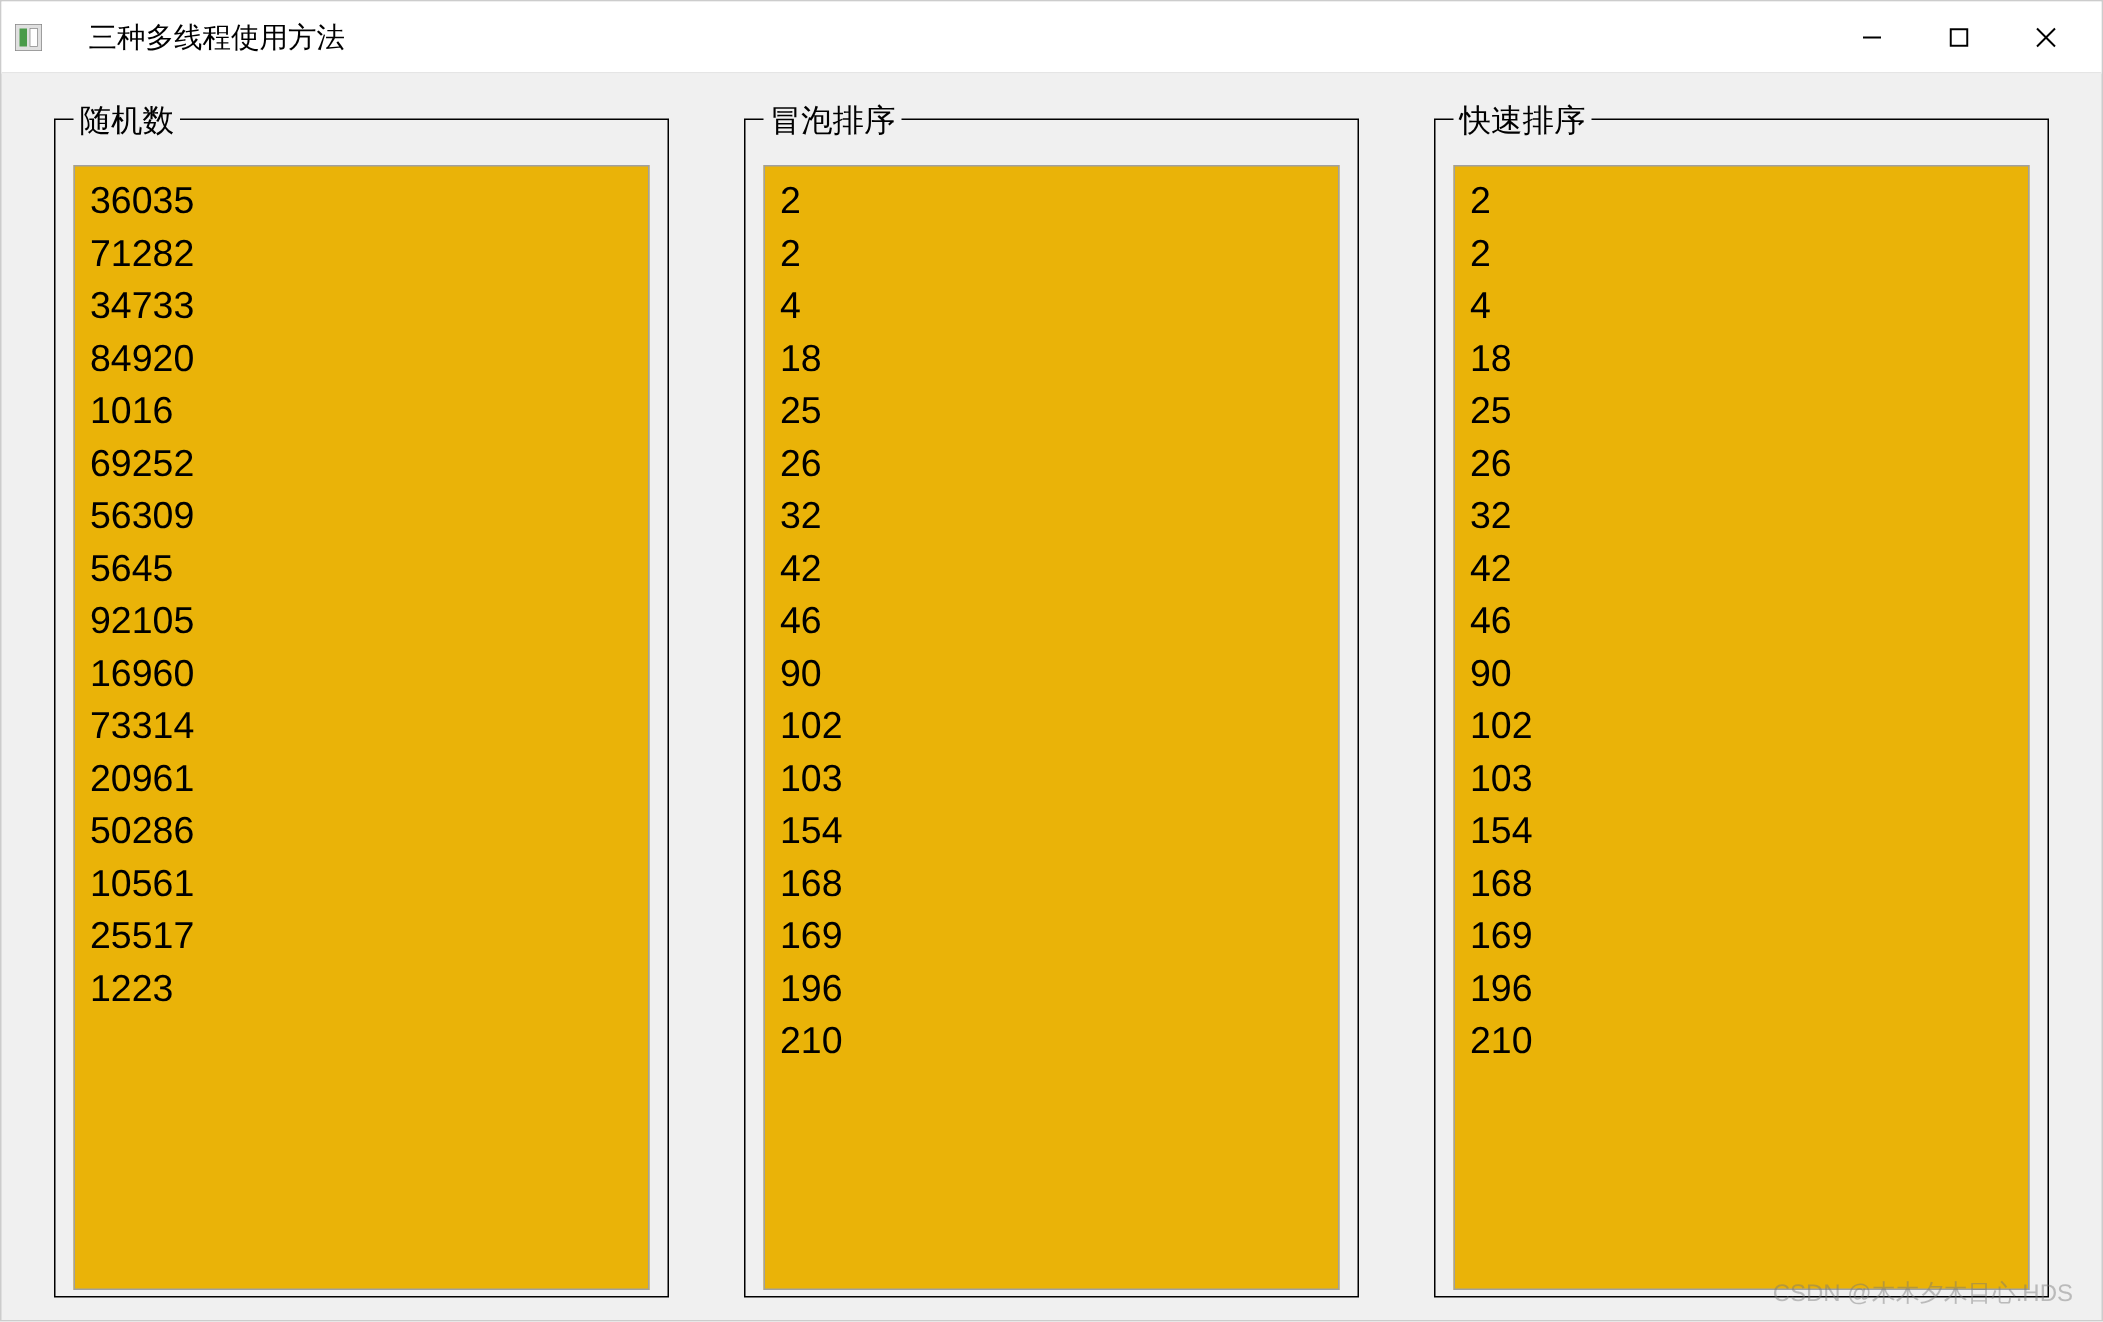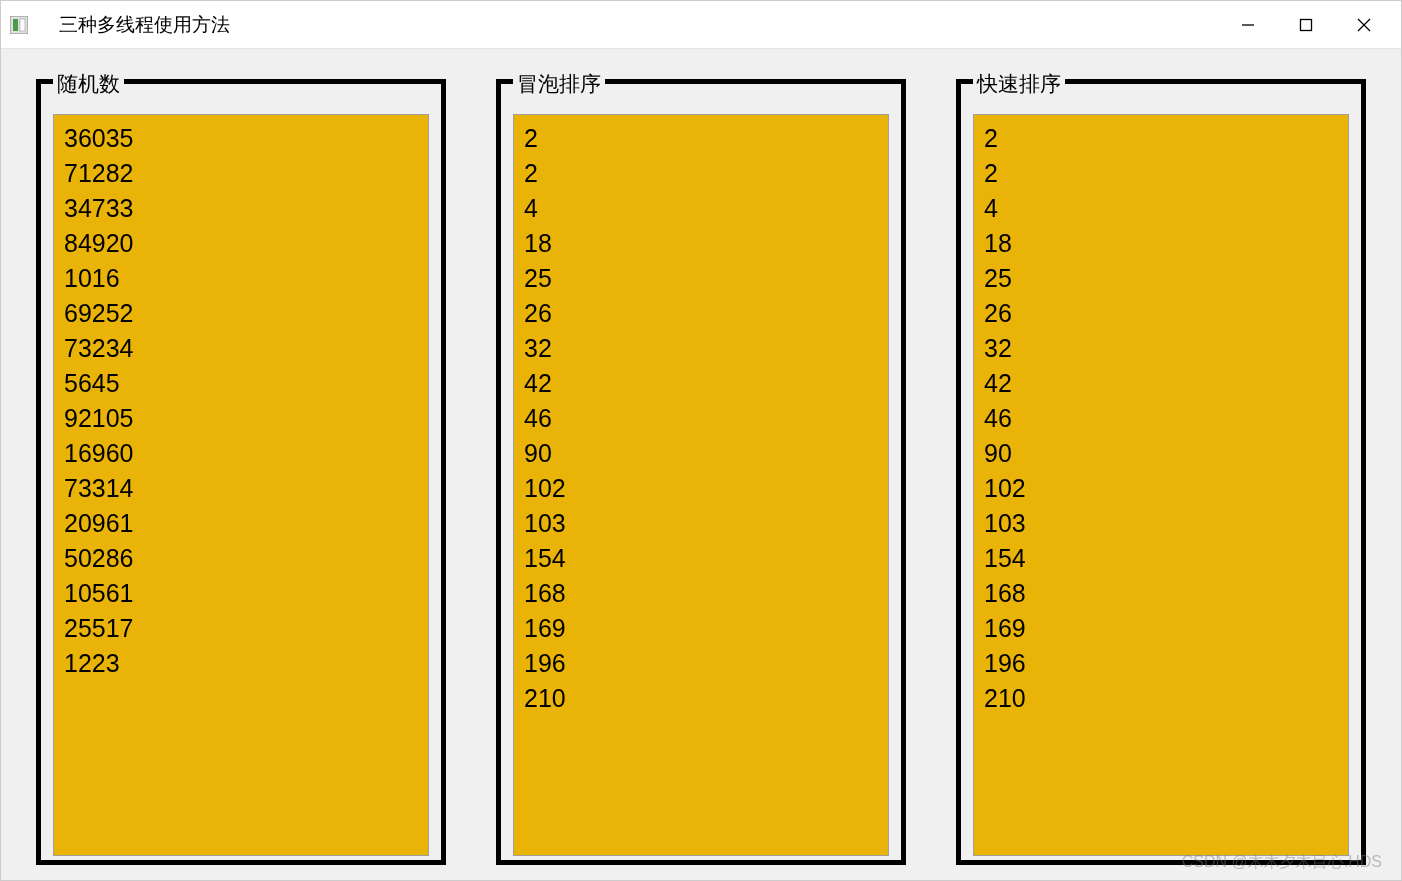--- a/index.html
+++ b/index.html
@@ -66,21 +66,21 @@
       flex-direction: column;
     }
     .groups-row {
       display: flex;
       gap: 50px;
       flex: 1;
       min-height: 0;
     }
     .group-box {
       flex: 1;
-      border: 5px solid #000000;
+      border: 1px solid #000000;
       position: relative;
       padding: 30px 12px 4px 12px;
       display: flex;
       flex-direction: column;
     }
     .group-title {
       position: absolute;
       top: -14px;
       left: 12px;
       background: #f0f0f0;
@@ -171,21 +171,21 @@
 
       <div class="group-box">
         <span class="group-title">随机数</span>
         <div class="listbox">
             <div class="list-item">36035</div>
             <div class="list-item">71282</div>
             <div class="list-item">34733</div>
             <div class="list-item">84920</div>
             <div class="list-item">1016</div>
             <div class="list-item">69252</div>
-            <div class="list-item">73234</div>
+            <div class="list-item">56309</div>
             <div class="list-item">5645</div>
             <div class="list-item">92105</div>
             <div class="list-item">16960</div>
             <div class="list-item">73314</div>
             <div class="list-item">20961</div>
             <div class="list-item">50286</div>
             <div class="list-item">10561</div>
             <div class="list-item">25517</div>
             <div class="list-item">1223</div>
           </div>

